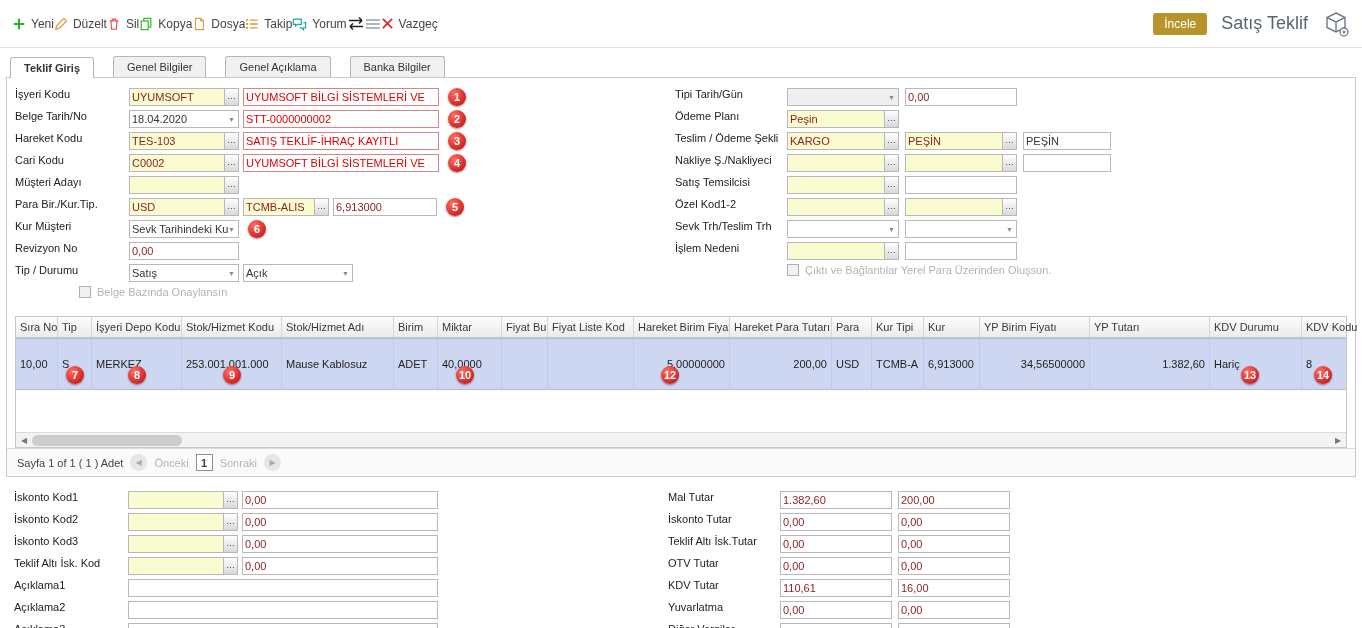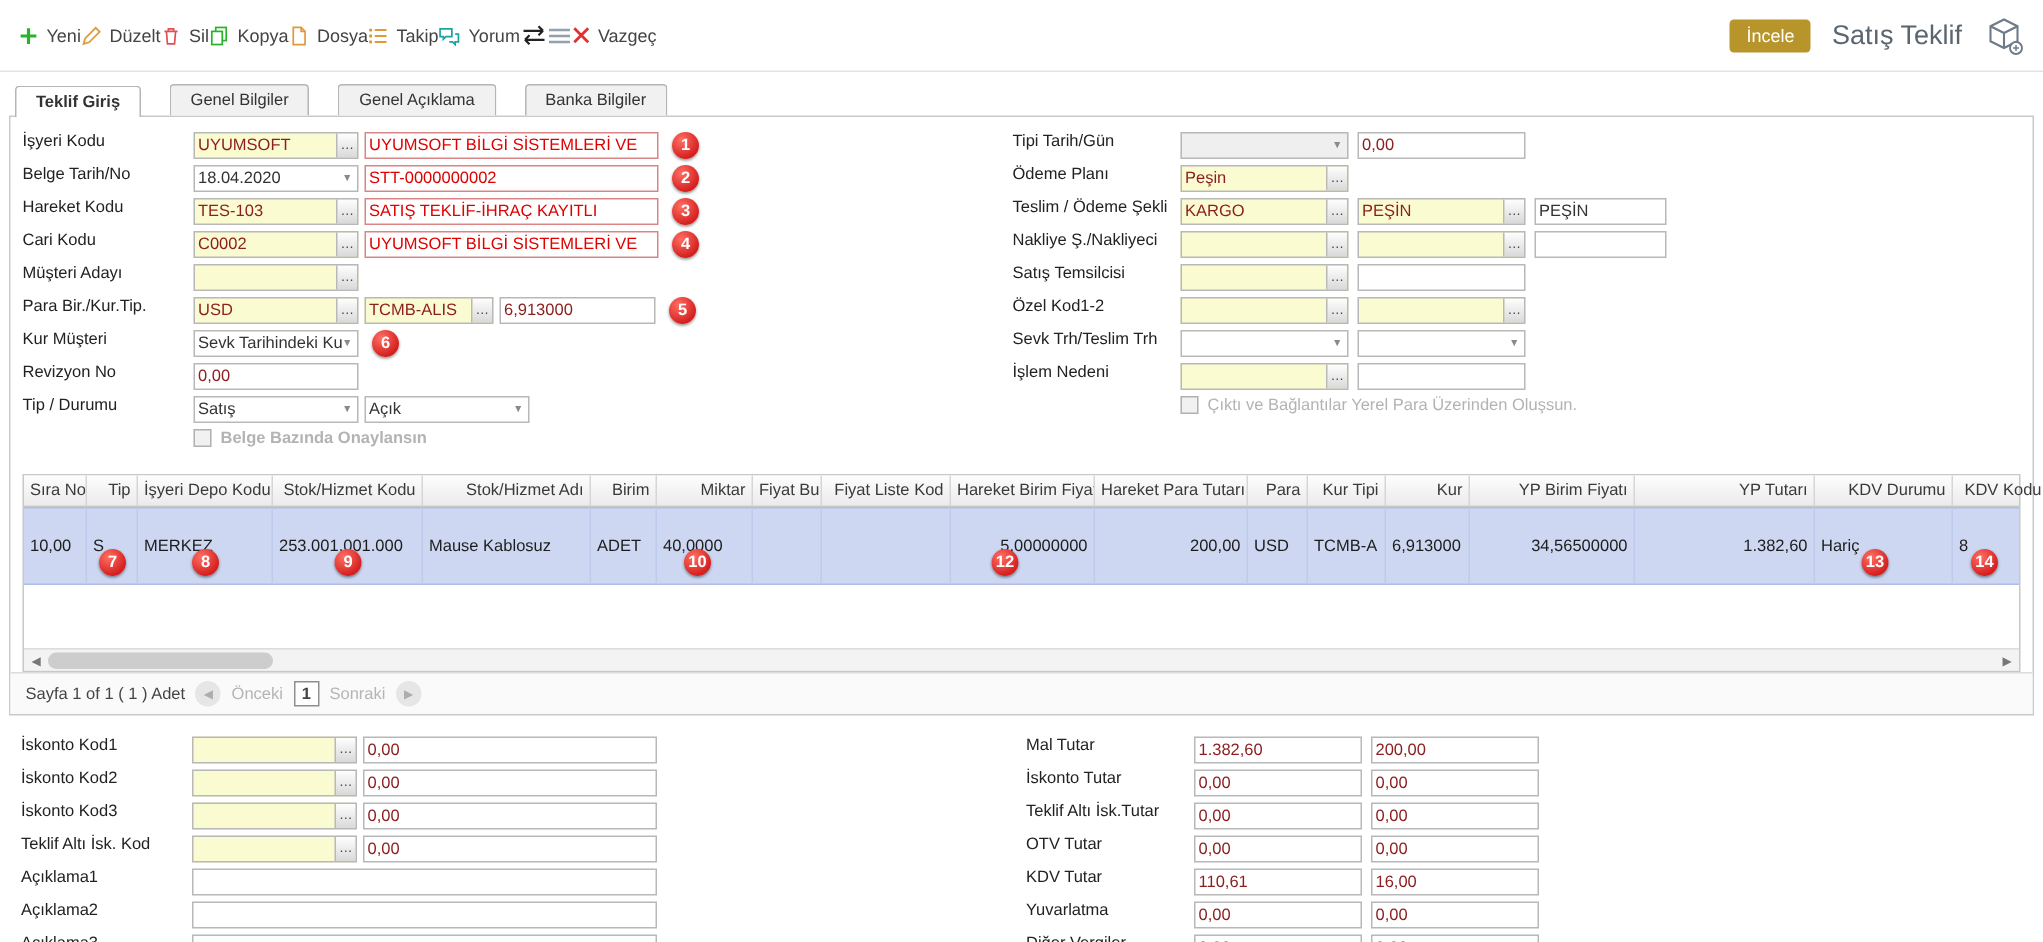--- a/index.html
+++ b/index.html
@@ -37,26 +37,26 @@
   .dots { position:absolute; right:-1px; top:-1px; bottom:-1px; width:15px; background:linear-gradient(#fefefe,#d9d9d9); border:1px solid #b8b8b8; text-align:center; line-height:14px; color:#444; font-size:9px; cursor:pointer; }
   .selarrow { position:absolute; right:3px; top:50%; transform:translateY(-50%); font-size:7px; color:#8a8a8a; }
   .sel { padding-right:14px; }
   .ml4 { margin-left:4px; } .ml6 { margin-left:6px; }
   .w110 { width:110px; } .w196 { width:196px; } .w104 { width:104px; } .w86 { width:86px; }
   .w112 { width:112px; } .w88 { width:88px; } .w310 { width:310px; }
 
   .badge { width:18px; height:18px; border-radius:50%; background:radial-gradient(circle at 35% 30%, #ff6f63, #d41f1f 72%); color:#fff; font-weight:bold; font-size:11px; display:flex; align-items:center; justify-content:center; margin-left:9px; flex:none; box-shadow:0 1px 2px rgba(0,0,0,.45); }
   .chk { width:12px; height:12px; border:1px solid #b0b0b0; background:#f1f1f1; display:inline-block; margin-right:6px; flex:none; }
   .dim { color:#b3b3b3; }
-  .indent-l { margin-left:114px;font-weight:bold; } .indent-r { margin-left:112px; }
+  .indent-l { margin-left:64px; } .indent-r { margin-left:112px; }
 
   
   .grid-wrap { margin:6px 8px 0; border:1px solid #c8c8c8; }
   .ghead { display:flex; background:linear-gradient(#fdfdfd,#ebebeb); border-bottom:1px solid #c8c8c8; color:#3a3a3a; }
-  .hcell { padding:4px 4px; border-right:1px solid #d6d6d6; white-space:nowrap; overflow:hidden; flex:none;text-align:right; }
+  .hcell { padding:4px 4px; border-right:1px solid #d6d6d6; white-space:nowrap; overflow:hidden; flex:none; }
   .gbody { position:relative; background:#fff; height:94px; }
   .drow { display:flex; background:#cdd7f1; border-top:1px solid #aebde4; border-bottom:1px solid #aebde4; color:#1d1d1d; }
   .dcell { padding:19px 4px; border-right:1px solid #bfcbec; white-space:nowrap; overflow:hidden; flex:none; }
   .num { text-align:right; }
   .gbadge { position:absolute; top:28px; margin-left:0; }
 
   .hscroll { height:15px; background:#f3f3f3; border-top:1px solid #dcdcdc; display:flex; align-items:center; }
   .hs-btn { width:16px; text-align:center; color:#777; font-size:8px; cursor:pointer; flex:none; }
   .hs-thumb { width:150px; height:11px; background:#cdcdcd; border-radius:6px; cursor:pointer; }
   .hs-fill { flex:1; }
@@ -64,21 +64,21 @@
   .pager { display:flex; align-items:center; gap:7px; padding:5px 10px; background:#fafafa; border-top:1px solid #dcdcdc; color:#444; }
   .pg-circle { width:17px; height:17px; border-radius:50%; background:#e6e6e6; color:#adadad; display:flex; align-items:center; justify-content:center; font-size:8px; cursor:pointer; }
   .pg-dim { color:#b5b5b5; }
   .pg-num { min-width:17px; height:17px; border:1px solid #8f8f8f; background:#fff; display:flex; align-items:center; justify-content:center; font-weight:bold; cursor:pointer; }
 
   
   .bottom { display:flex; padding:14px 8px 0 14px; }
   .bottom-left { width:654px; flex:none; }
   .bottom-right { flex:1; }
   .bottom .flabel { width:114px; }
-  .bottom-right .flabel { width:112px;margin-left:16px; }
+  .bottom-right .flabel { width:112px; }
 </style>
 </head>
 <body>
 
 <div class="toolbar">
   <div class="tbi">
     <svg width="14" height="14" viewBox="0 0 16 16">
         <path d="M8 2v12M2 8h12" stroke="#28b428" stroke-width="2.4" fill="none"></path>
       </svg>
     <span>Yeni</span>

